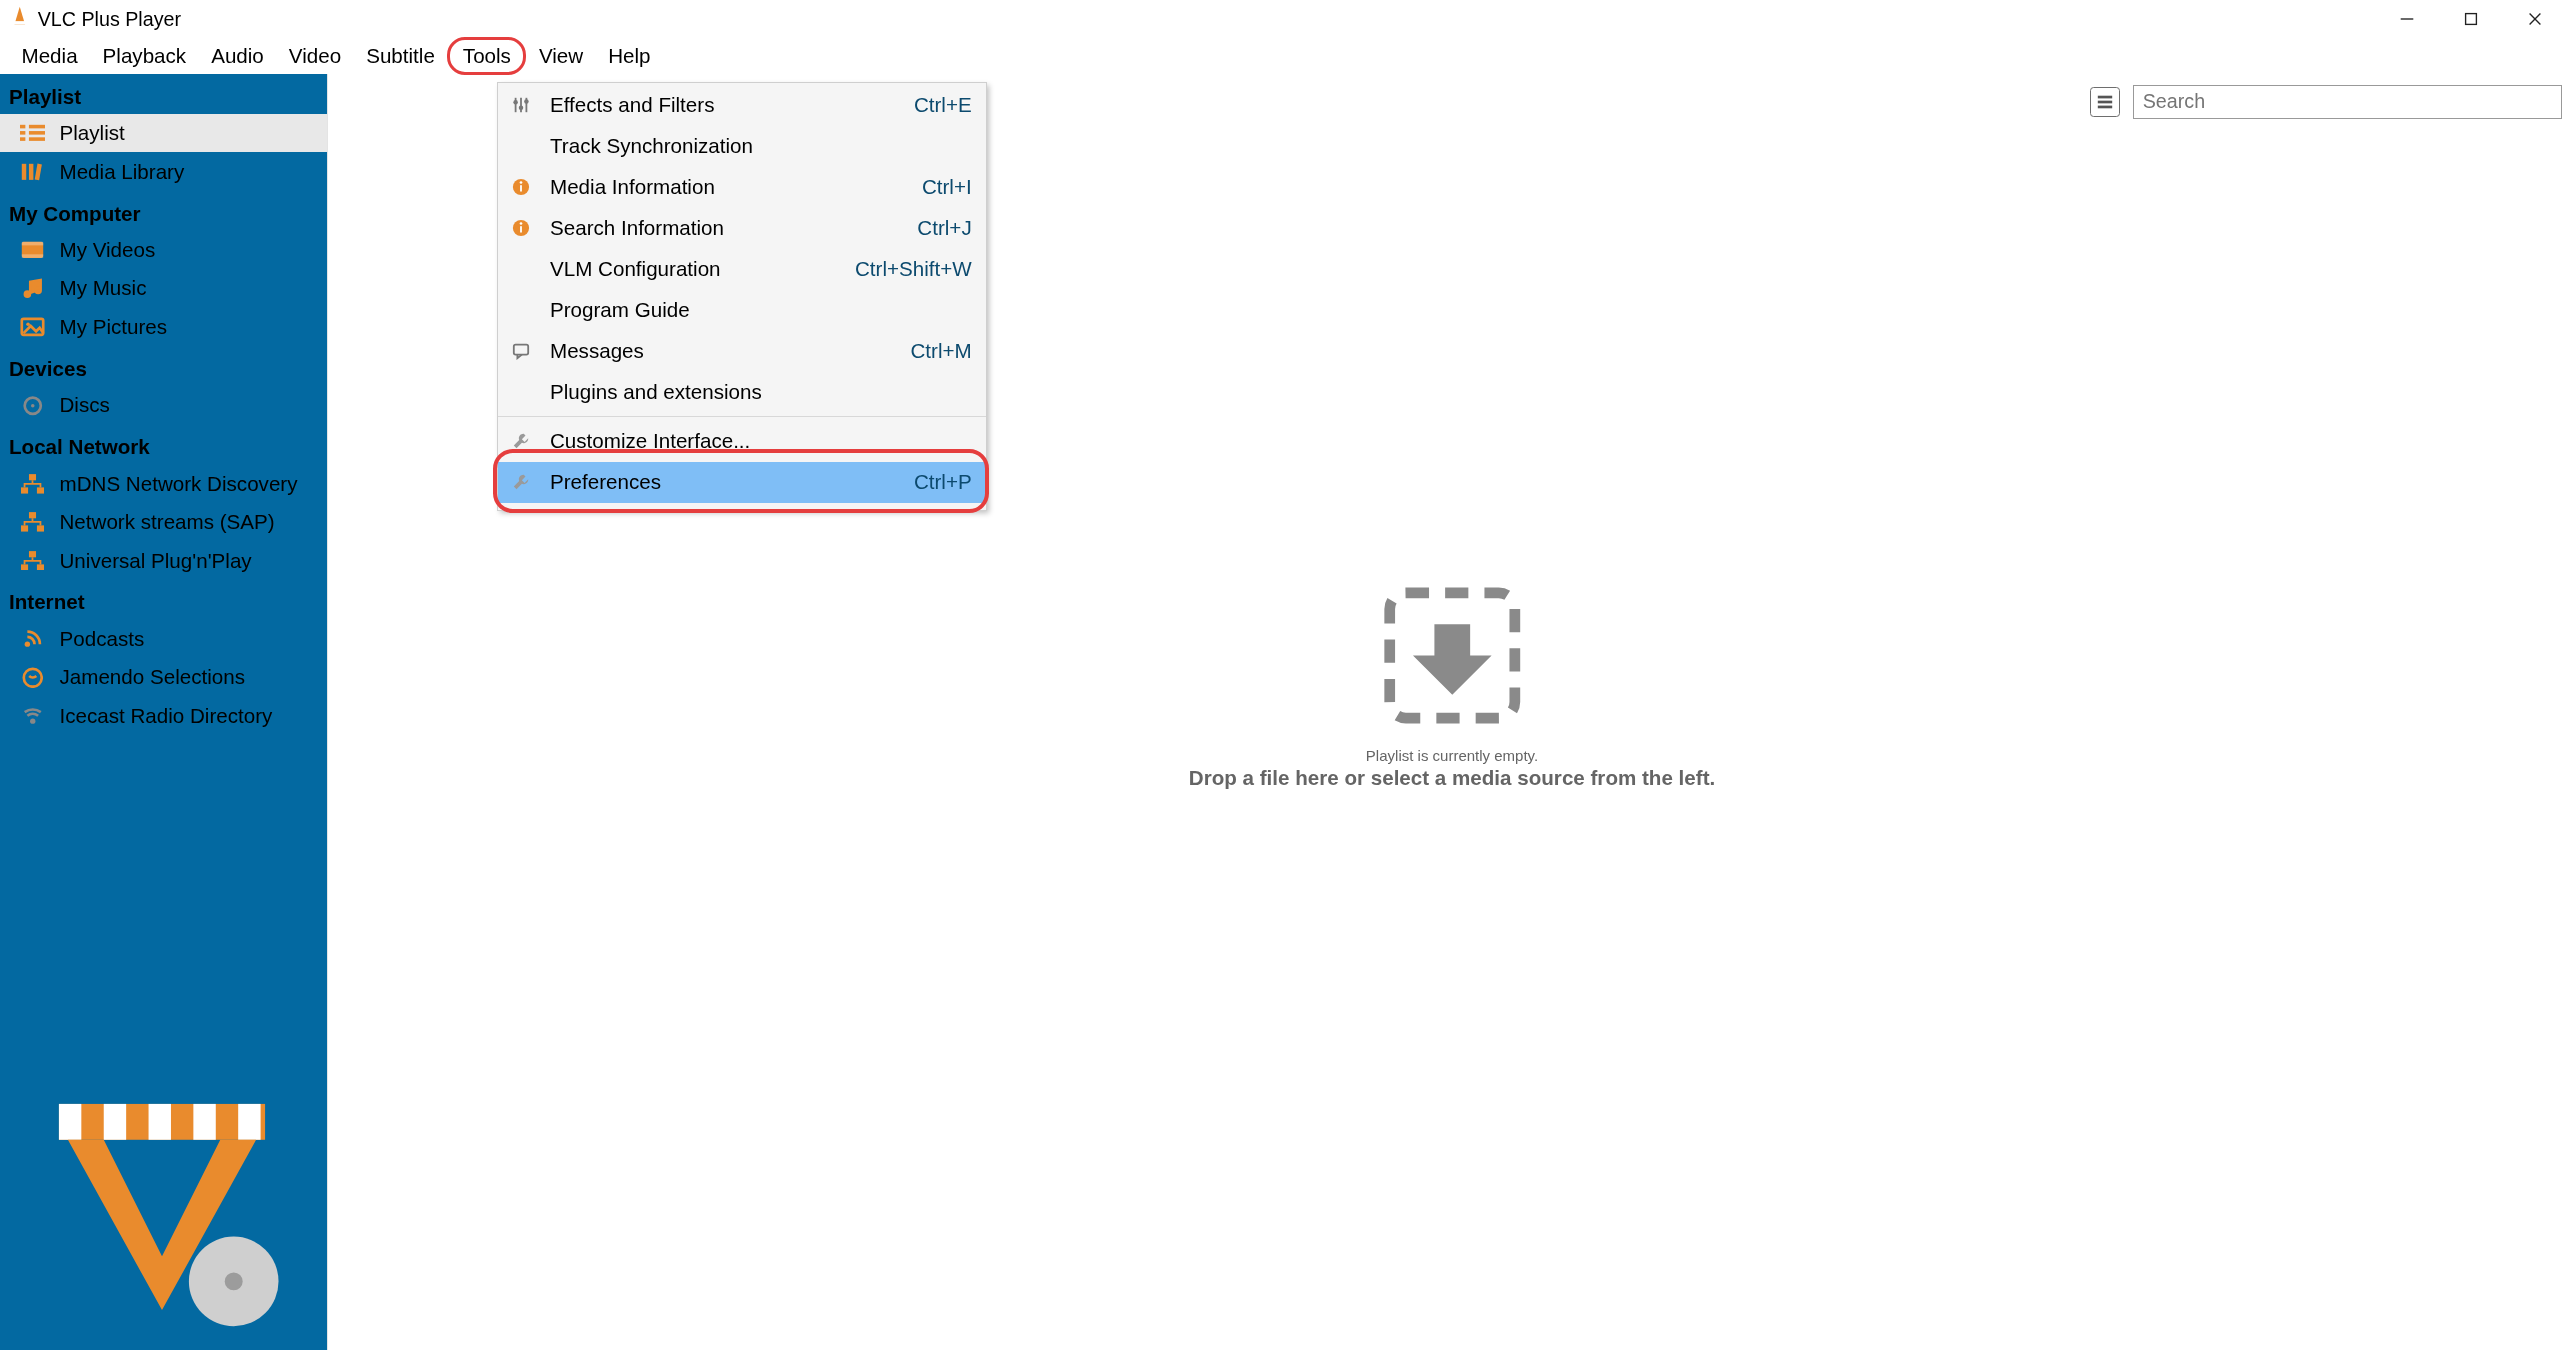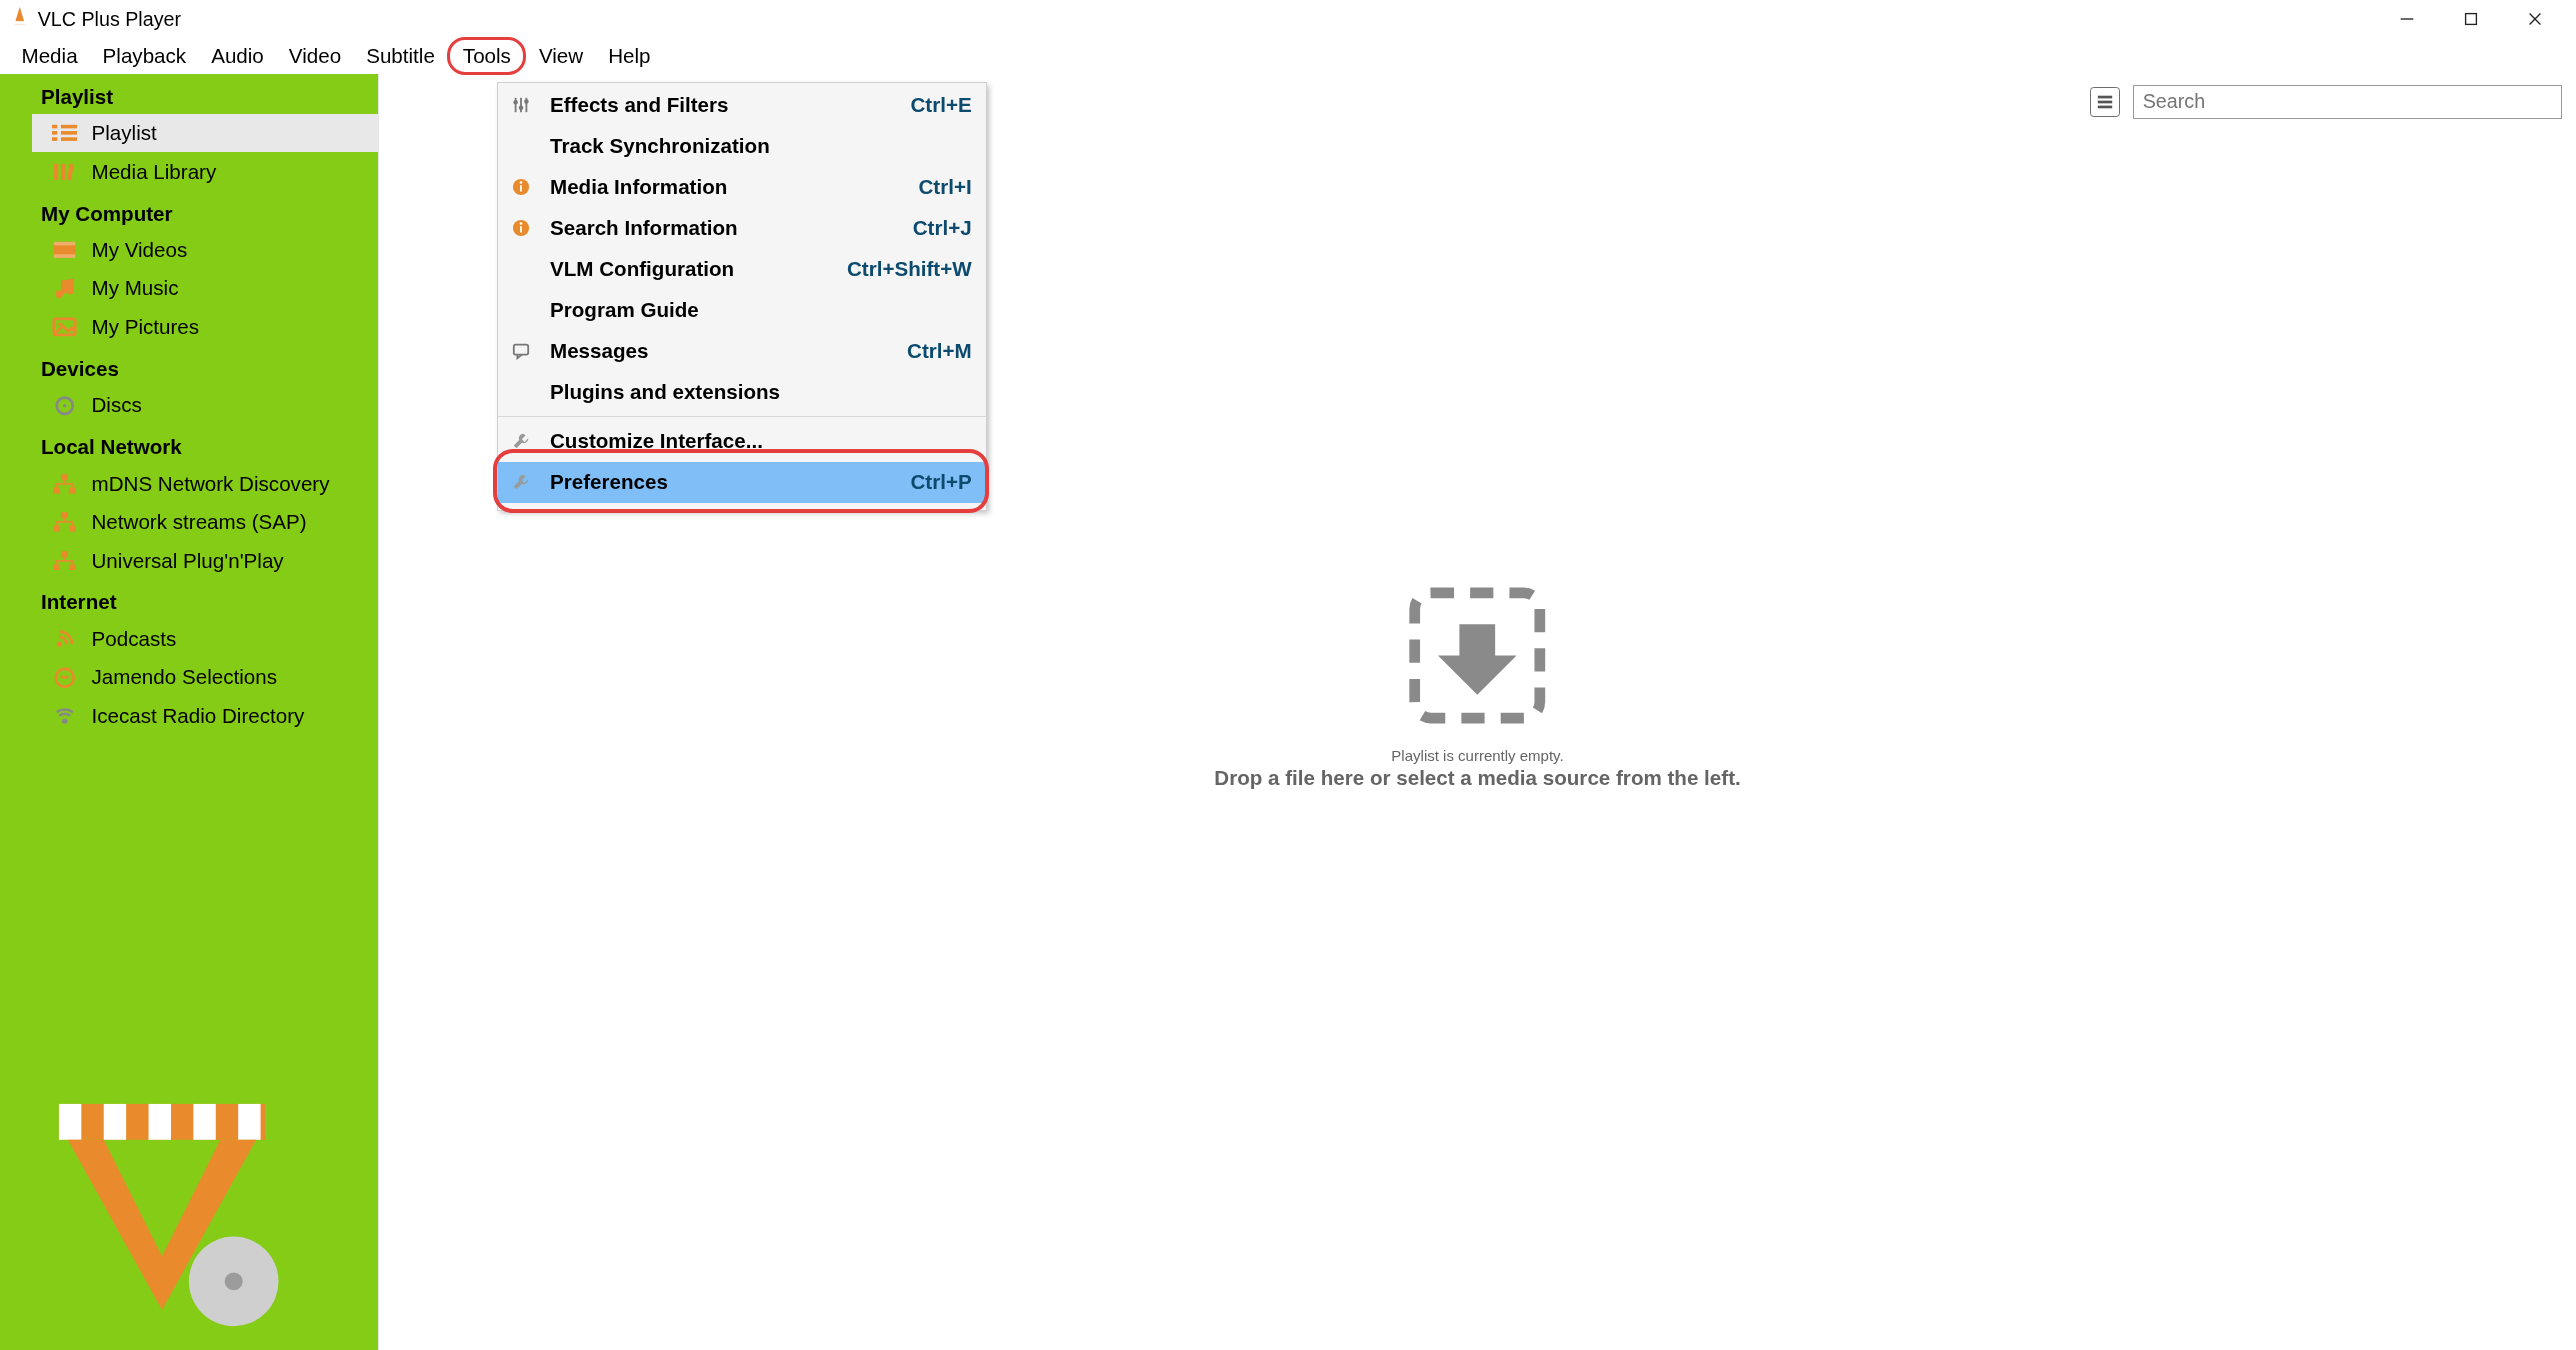--- a/index.html
+++ b/index.html
@@ -6,37 +6,37 @@
   html,body { margin:0; padding:0; width:2576px; height:1351px; background:#fff; color:#000; font-size:21.5px; overflow:hidden; }
   .titlebar { display:flex; align-items:center; height:38px; padding:0 9px; }
   .titlebar .title { margin-left:7.2px; font-size:19.7px; }
   .titlebar .spacer { flex:1; }
   .win-btn { width:64px; height:38px; display:flex; align-items:center; justify-content:center; color:#222; }
   .win-btn svg { width:18px; height:18px; }
   .menubar { display:flex; align-items:center; height:36px; padding:0 9px; font-size:20.6px; position:relative; z-index:5; }
   .menubar .menu-item { padding:3.6px 12.5px; position:relative; }
   .menubar .menu-item.tools { border:3.6px solid #e53e3e; border-radius:18px; }
   .body-area { display:flex; height:calc(1351px - 38px - 36px); }
-  .sidebar { width:379px; background:#84cc16; border-right:0.9px solid #e4e4e4; overflow:hidden;padding-left:32px; }
+  .sidebar { width:328px; background:#0369a1; border-right:0.9px solid #e4e4e4; overflow:hidden; }
   .section-title { font-weight:700; font-size:20.6px; padding:10.7px 9px 5.4px 9px; }
   .side-item { display:flex; align-items:center; gap:12.5px; padding:7.2px 12.5px 7.2px 18px; font-size:20.6px; cursor:default; }
   .side-item.selected { background:#e8e8e8; }
   .side-item .icon { width:29px; height:23px; display:flex; align-items:center; justify-content:center; }
   .main { flex:1; display:flex; flex-direction:column; position:relative; }
   .main-header { display:flex; align-items:center; gap:12.5px; padding:10.7px 14.3px 10.7px 14.3px; }
   .main-header .spacer { flex:1; }
   .view-btn { width:30px; height:30px; border:0.9px solid #6e6e6e; border-radius:3.6px; display:flex; align-items:center; justify-content:center; }
   .search-box { width:429px; height:34px; border:0.9px solid #999; font-size:19.7px; padding:0 9px; color:#777; }
   .empty-state { position:absolute; left:50%; top:48%; transform:translate(-50%,-50%); text-align:center; color:#656565; }
   .empty-state .line1 { font-size:15px; margin-top:14.3px; }
   .empty-state .line2 { font-size:20.6px; margin-top:1.8px;font-weight:bold; }
   .sidebar-logo { position:absolute; left:41px; bottom:16px; }
   
   .dropdown { position:absolute; top:82px; left:497px; width:490px; background:#f5f5f5; border:0.9px solid #cfcfcf; box-shadow:2.7px 2.7px 5.4px rgba(0,0,0,.25); z-index:10; padding:1.8px 0 7.2px 0; }
-  .dd-row { display:flex; align-items:center; height:41px; padding:0 14.3px 0 9px; font-size:20.6px; gap:16px;font-weight:bold; }
+  .dd-row { display:flex; align-items:center; height:41px; padding:0 14.3px 0 9px; font-size:20.6px; gap:16px; }
   .dd-row .dd-icon { width:27px; display:flex; align-items:center; justify-content:center; }
   .dd-row .dd-label { flex:1; }
   .dd-row .dd-short { color:#0c4a6e; }
   .dd-row.highlight { background:#7fbef6; }
   .dd-row.ring { position:relative; }
   .dd-sep { height:0; border-top:0.9px solid #d8d8d8; margin:3.6px 0; }
   .highlight-ring { position:absolute; border:4.5px solid #e53e3e; border-radius:19.7px; pointer-events:none; z-index:20; }
   
   .orng { fill:#e98b2d; }
   .orng-stroke { stroke:#e98b2d; fill:none; stroke-width:3; }

